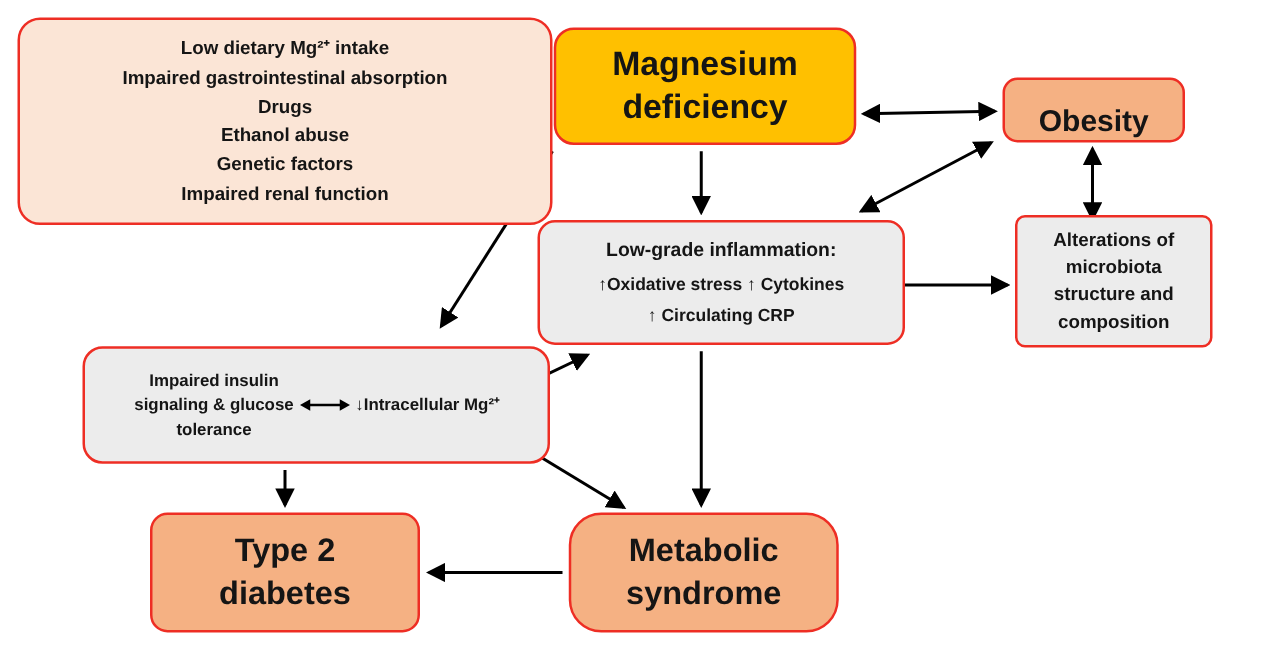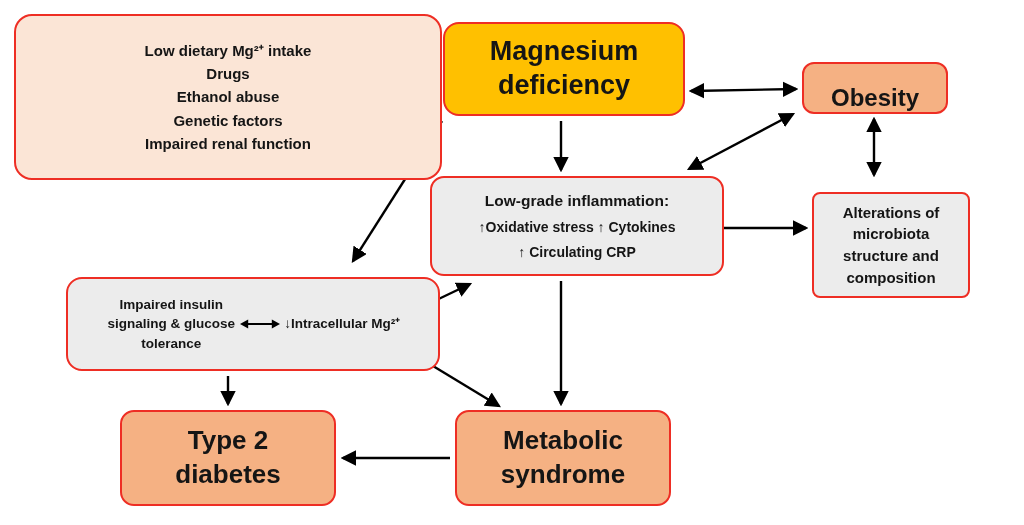--- a/index.html
+++ b/index.html
@@ -26,35 +26,35 @@
                border-radius:16px; font-size:27px; line-height:1.25; padding:0 14px; }
 
   .obesity { left:802px; top:62px; width:146px; height:52px; background:var(--orange);
              border-radius:12px; font-size:24px;justify-content:flex-end; }
 
   .inflammation { left:430px; top:176px; width:294px; height:100px; background:var(--gray);
                   border-radius:14px; font-size:14px; line-height:1.5; padding:6px 8px; gap:4px; }
   .inflammation .infl-title { font-size:15.5px; }
   .inflammation .infl-line { white-space:nowrap; }
 
-  .microbiota { left:812px; top:192px; width:158px; height:106px; background:var(--gray);
+  .microbiota { left:812px; top:172px; width:158px; height:106px; background:var(--gray);
                 border-radius:8px; font-size:15px; line-height:1.45; padding:6px 10px; }
 
   .insulin { left:66px; top:277px; width:374px; height:94px; background:var(--gray);
              border-radius:16px; flex-direction:row; gap:4px; padding:6px 6px;
              font-size:13.5px; line-height:1.45; }
   .insulin .ins-left { max-width:130px; }
   .insulin .ins-right { white-space:nowrap; font-size:13.5px; }
   .insulin .dbl-arrow { flex:0 0 auto; display:flex; align-items:center; }
 
   .type2 { left:120px; top:410px; width:216px; height:96px; background:var(--orange);
            border-radius:14px; font-size:26px; line-height:1.3; padding:4px 13px; }
 
   .metabolic { left:455px; top:410px; width:216px; height:96px; background:var(--orange);
-               border-radius:14px; font-size:26px; line-height:1.3; padding:4px 12px;justify-content:center; }
+               border-radius:26px; font-size:26px; line-height:1.3; padding:4px 12px;justify-content:center; }
 </style>
 </head>
 <body>
 
 <div class="canvas">
 
   <svg class="arrows" viewBox="0 0 1024 525" xmlns="http://www.w3.org/2000/svg">
     <defs>
       <marker id="arrow" viewBox="0 0 10 10" refX="8.5" refY="5" markerWidth="6.5" markerHeight="6.5" orient="auto-start-reverse">
         <path d="M 0 0 L 10 5 L 0 10 z"></path>
@@ -69,20 +69,21 @@
     <line x1="689" y1="228" x2="806" y2="228" marker-start="url(#arrow)" marker-end="url(#arrow)"></line>
     <line x1="561" y1="281" x2="561" y2="404" marker-end="url(#arrow)"></line>
     <line x1="403" y1="316" x2="470" y2="284" marker-start="url(#arrow)" marker-end="url(#arrow)"></line>
     <line x1="228" y1="376" x2="228" y2="404" marker-end="url(#arrow)"></line>
     <line x1="405" y1="349" x2="499" y2="406" marker-start="url(#arrow)" marker-end="url(#arrow)"></line>
     <line x1="450" y1="458" x2="343" y2="458" marker-end="url(#arrow)"></line>
   </svg>
 
   <div class="box causes">
     <div>Low dietary Mg²⁺ intake</div>
+    <div>Impaired gastrointestinal absorption</div>
     <div>Drugs</div>
     <div>Ethanol abuse</div>
     <div>Genetic factors</div>
     <div>Impaired renal function</div>
   </div>
 
   <div class="box magnesium">
     <span>Magnesium deficiency</span>
   </div>
 

